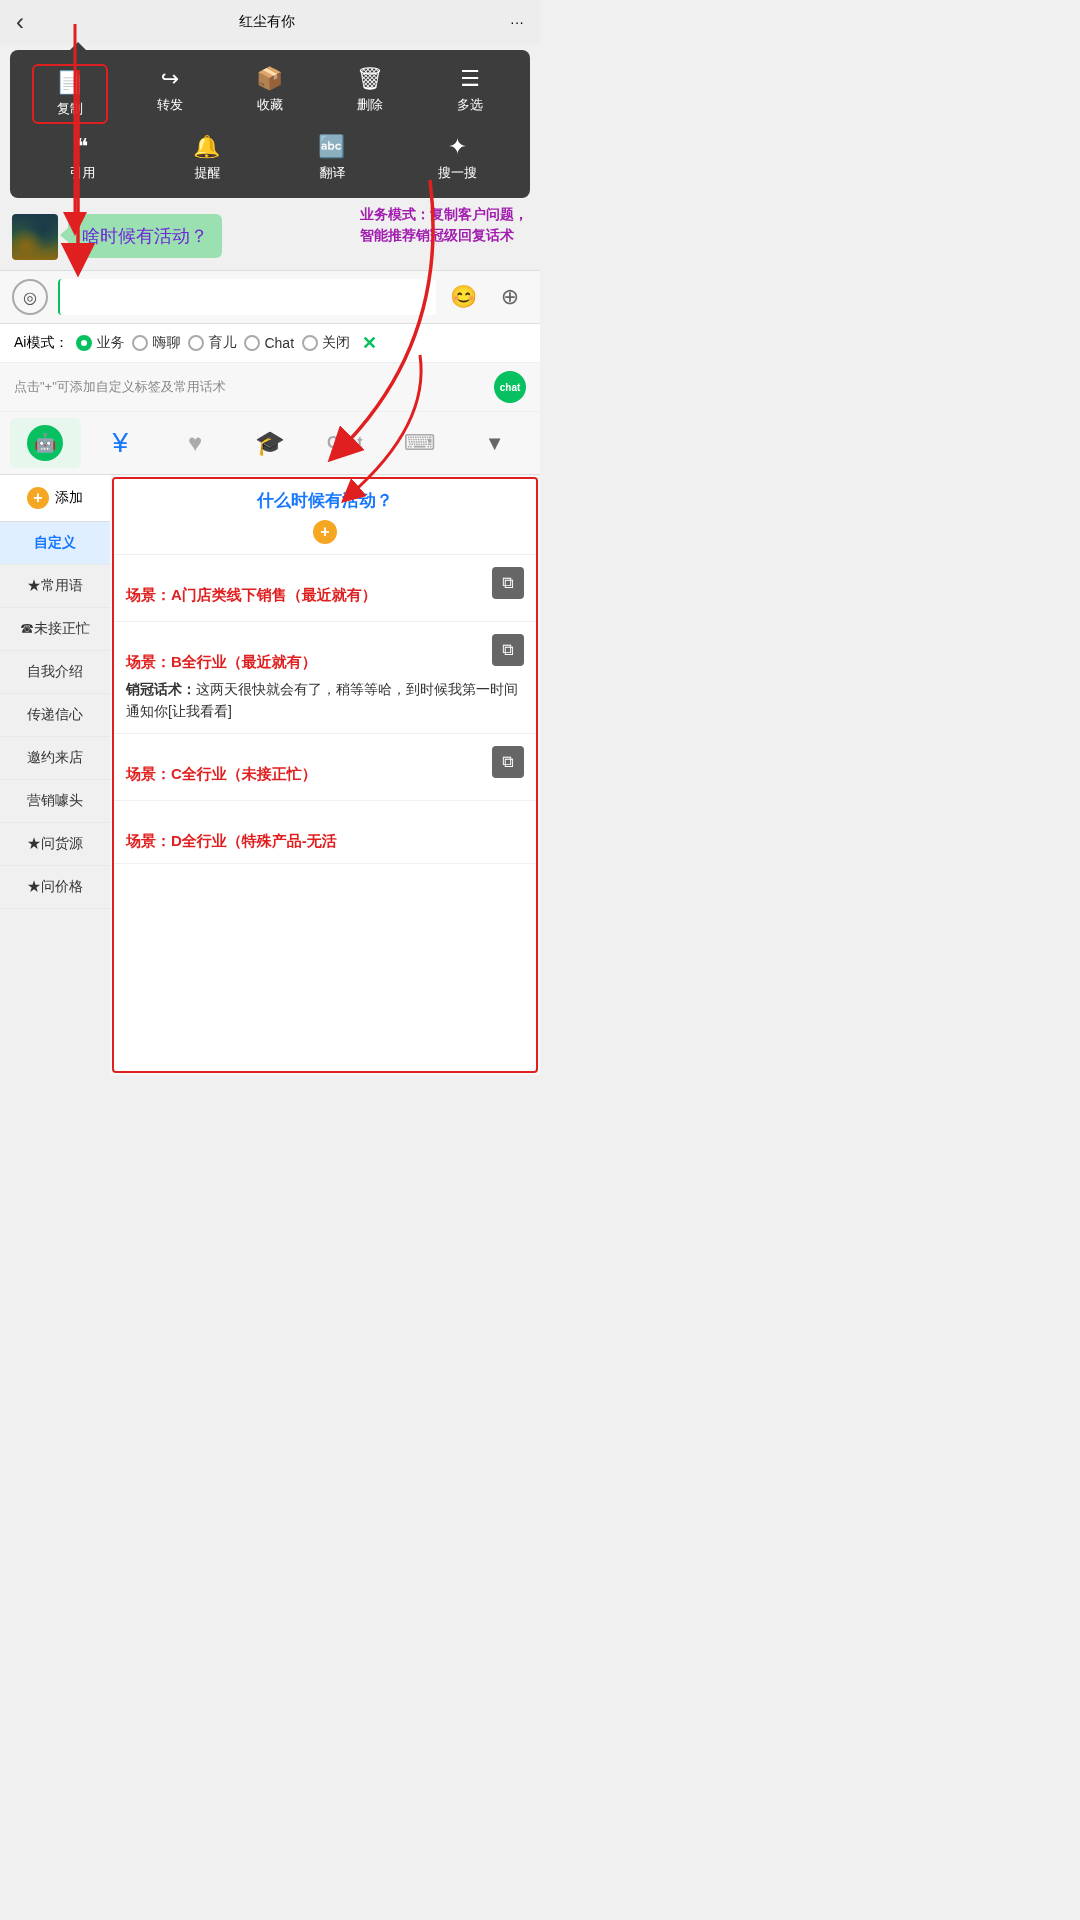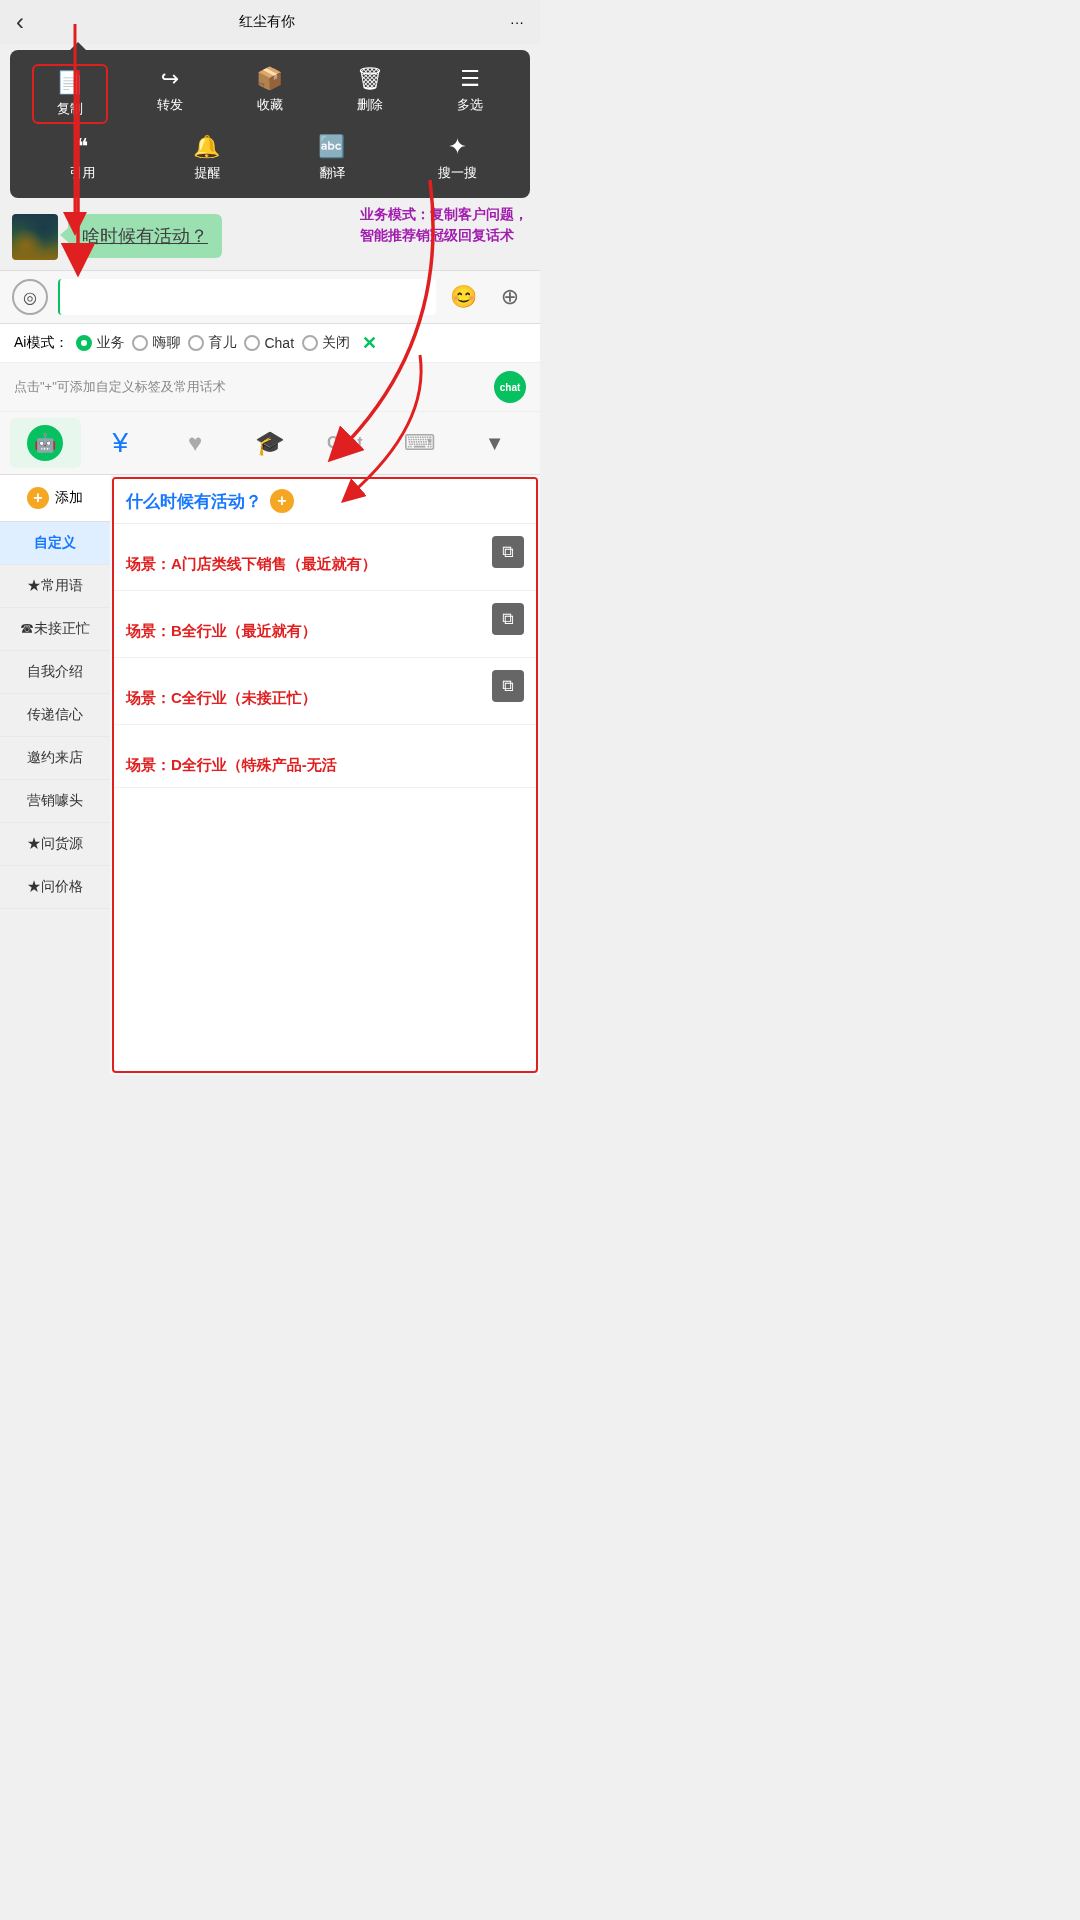--- a/index.html
+++ b/index.html
@@ -89,24 +89,23 @@
         radial-gradient(circle at 30% 70%, #8B6914 0%, transparent 40%),
         radial-gradient(circle at 70% 30%, #1a3a4a 0%, transparent 50%),
         linear-gradient(180deg, #1c3a4a 0%, #2d5a3d 50%, #8B6914 100%);
     }
     .chat-bubble {
       background: #9be0b0;
       border-radius: 6px;
       padding: 10px 14px;
       font-size: 18px;
       font-weight: 500;
-      color: #404040;
+      color: #6d28d9;
       position: relative;
       max-width: 280px;
-      text-decoration: underline;
     }
     .chat-bubble::before {
       content: '';
       position: absolute;
       left: -8px;
       top: 14px;
       border-top: 7px solid transparent;
       border-bottom: 7px solid transparent;
       border-right: 8px solid #9be0b0;
     }
@@ -340,20 +339,21 @@
       overflow: hidden;
       margin: 2px;
     }
     .question-header {
       background: #fff;
       padding: 10px 12px;
       display: flex;
       align-items: center;
       gap: 8px;
       border-bottom: 1px solid #eee;
+      flex-direction: column;
     }
     .question-title {
       font-size: 17px;
       font-weight: 700;
       color: #1677ff;
     }
     .add-yellow {
       width: 24px;
       height: 24px;
       background: #f5a623;
@@ -634,20 +634,23 @@
           </div>
         </div>
       </div>
 
       <div class="scenario-block">
         <div class="scenario-header">
           <span class="scenario-title">场景：B全行业（最近就有）</span>
           <div class="copy-btn">
             <span class="copy-icon">⧉</span>
           </div>
+        </div>
+        <div class="scenario-content">
+          <span class="label">销冠话术：</span><span>这两天很快就会有了，稍等等哈，到时候我第一时间通知你[让我看看]</span>
         </div>
       </div>
 
       <div class="scenario-block">
         <div class="scenario-header">
           <span class="scenario-title">场景：C全行业（未接正忙）</span>
           <div class="copy-btn">
             <span class="copy-icon">⧉</span>
           </div>
         </div>

